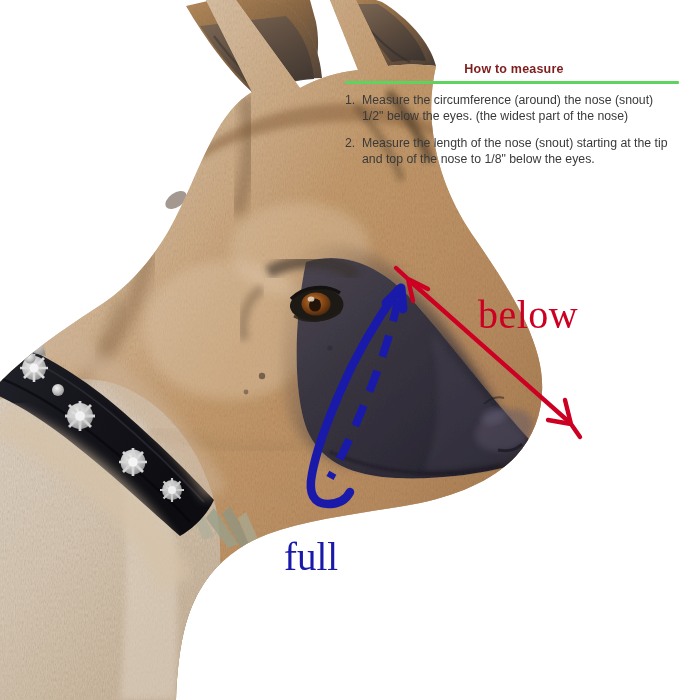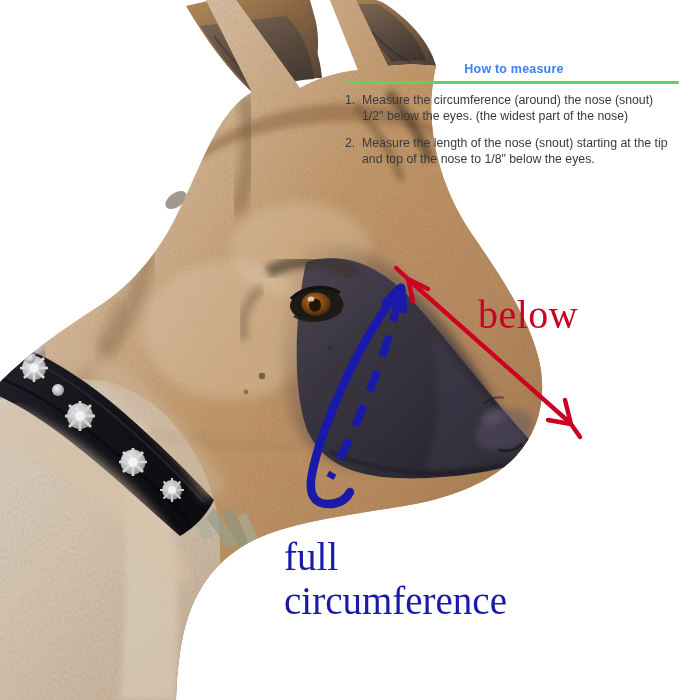--- a/index.html
+++ b/index.html
@@ -1,20 +1,20 @@
 <!DOCTYPE html>
 <html><head>
 <meta charset="utf-8">
 <style>
   html,body{margin:0;padding:0;background:#fff;}
   body{width:700px;height:700px;overflow:hidden;font-family:"Liberation Sans",sans-serif;}
   #root{position:relative;width:700px;height:700px;background:#ffffff;}
   svg.layer{position:absolute;left:0;top:0;width:700px;height:700px;}
   .instr-panel{position:absolute;left:345px;top:62px;width:338px;}
-  .instr-title{font-family:"Liberation Sans",sans-serif;font-size:12.5px;font-weight:bold;color:#3b82f6;text-align:center;letter-spacing:.2px;line-height:15px;}
+  .instr-title{font-family:"Liberation Sans",sans-serif;font-size:12.5px;font-weight:bold;color:#7f1d1d;text-align:center;letter-spacing:.2px;line-height:15px;}
   .rule{height:3px;background:#5ed35e;margin-top:4px;width:334px;border-radius:1px;}
   .steps{margin-top:9px;}
   .step{display:flex;margin-bottom:12px;}
   .step-num{font-size:12.3px;color:#3a3a3a;line-height:15.5px;width:17px;flex:0 0 17px;font-family:"Liberation Sans",sans-serif;}
   .step-txt{font-size:12.3px;color:#3a3a3a;line-height:15.5px;font-family:Liberation Sans, sans-serif;width:313px;}
   .lbl{position:absolute;font-family:"Liberation Serif",serif;font-weight:400;}
   .lbl-length{left:478px;top:291px;font-size:40px;color:#cc0022;letter-spacing:.5px;}
   .lbl-circ{left:284px;top:535px;font-size:39px;color:#1a1aaa;line-height:44px;}
 </style>
 </head>
@@ -296,16 +296,15 @@
       <div class="step">
         <div class="step-num">2.</div>
         <div class="step-txt">Measure the length of the nose (snout) starting at the tip and top of the nose to 1/8" below the eyes.</div>
       </div>
     </div>
   </div>
 
   <div class="lbl lbl-length">below</div>
   <div class="lbl lbl-circ">
     <div>full</div>
-    <div>circumference</div>
   </div>
 
 </div>
 
 </body></html>

